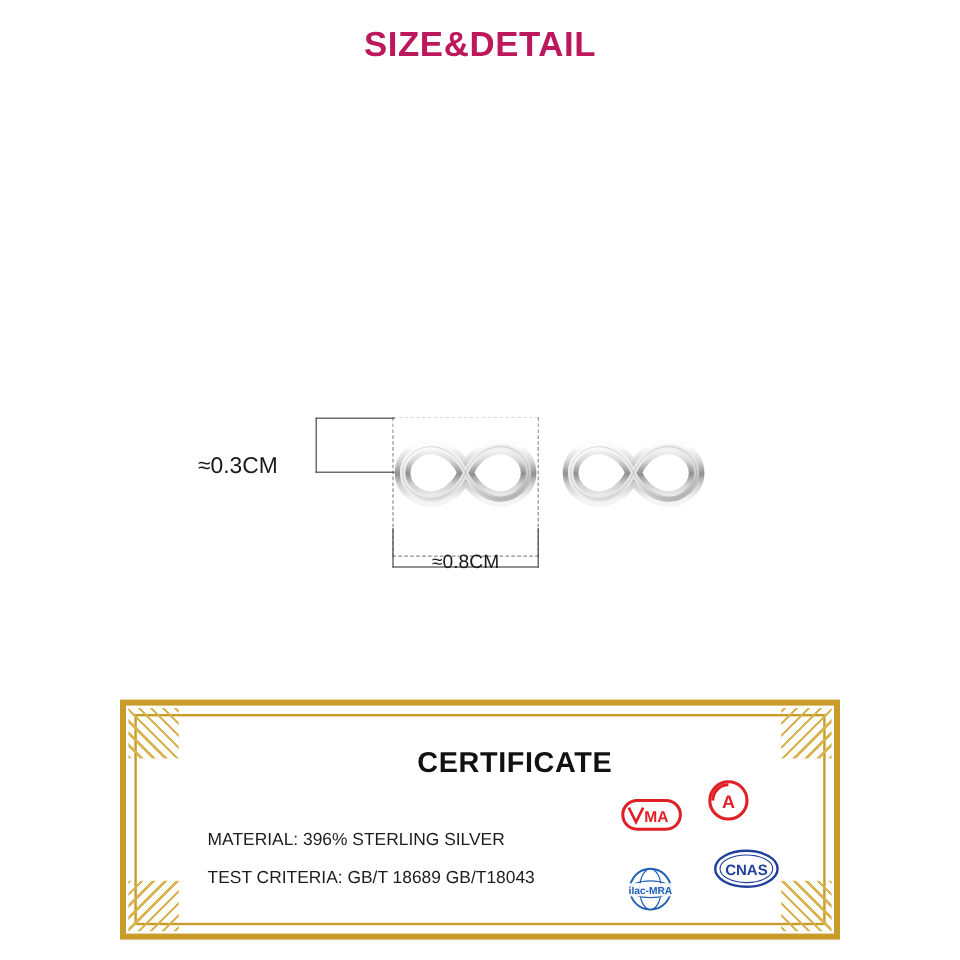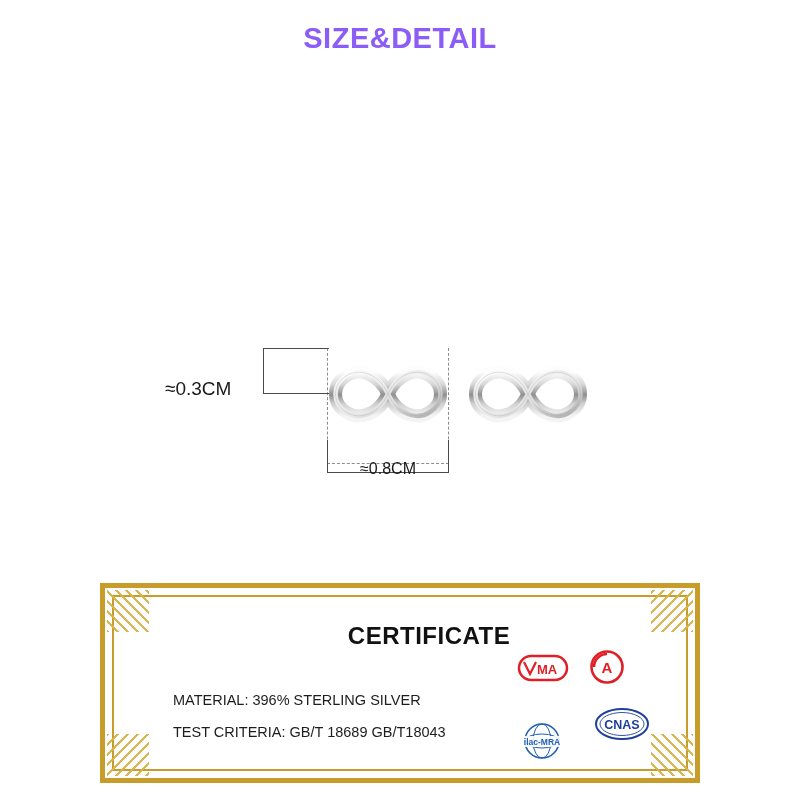--- a/index.html
+++ b/index.html
@@ -19,21 +19,21 @@
   
   .page-title {
     position: absolute;
     top: 22px;
     left: 0;
     width: 800px;
     text-align: center;
     font-size: 29px;
     font-weight: bold;
     letter-spacing: 0.5px;
-    color: #8b5cf6;
+    color: #be185d;
   }
 
   
   .product-area {
     position: absolute;
     top: 320px;
     left: 0;
     width: 800px;
     height: 200px;
   }
@@ -165,21 +165,21 @@
   .cert-line.l2 { top: 136px; }
 
   .badges {
     position: absolute;
     right: 48px;
     top: 62px;
     width: 130px;
     height: 100px;
   }
   .badge { position: absolute; }
-  .badge.ma   { left: 0;   top: 1px; }
+  .badge.ma   { left: 0;   top: 12px; }
   .badge.a    { left: 68px; top: -4px; }
   .badge.ilac { left: 0;   top: 69px; }
   .badge.cnas { left: 76px; top: 54px; }
 </style>
 </head>
 <body>
 
 <div class="page-title">SIZE&amp;DETAIL</div>
 
 <div class="product-area">

